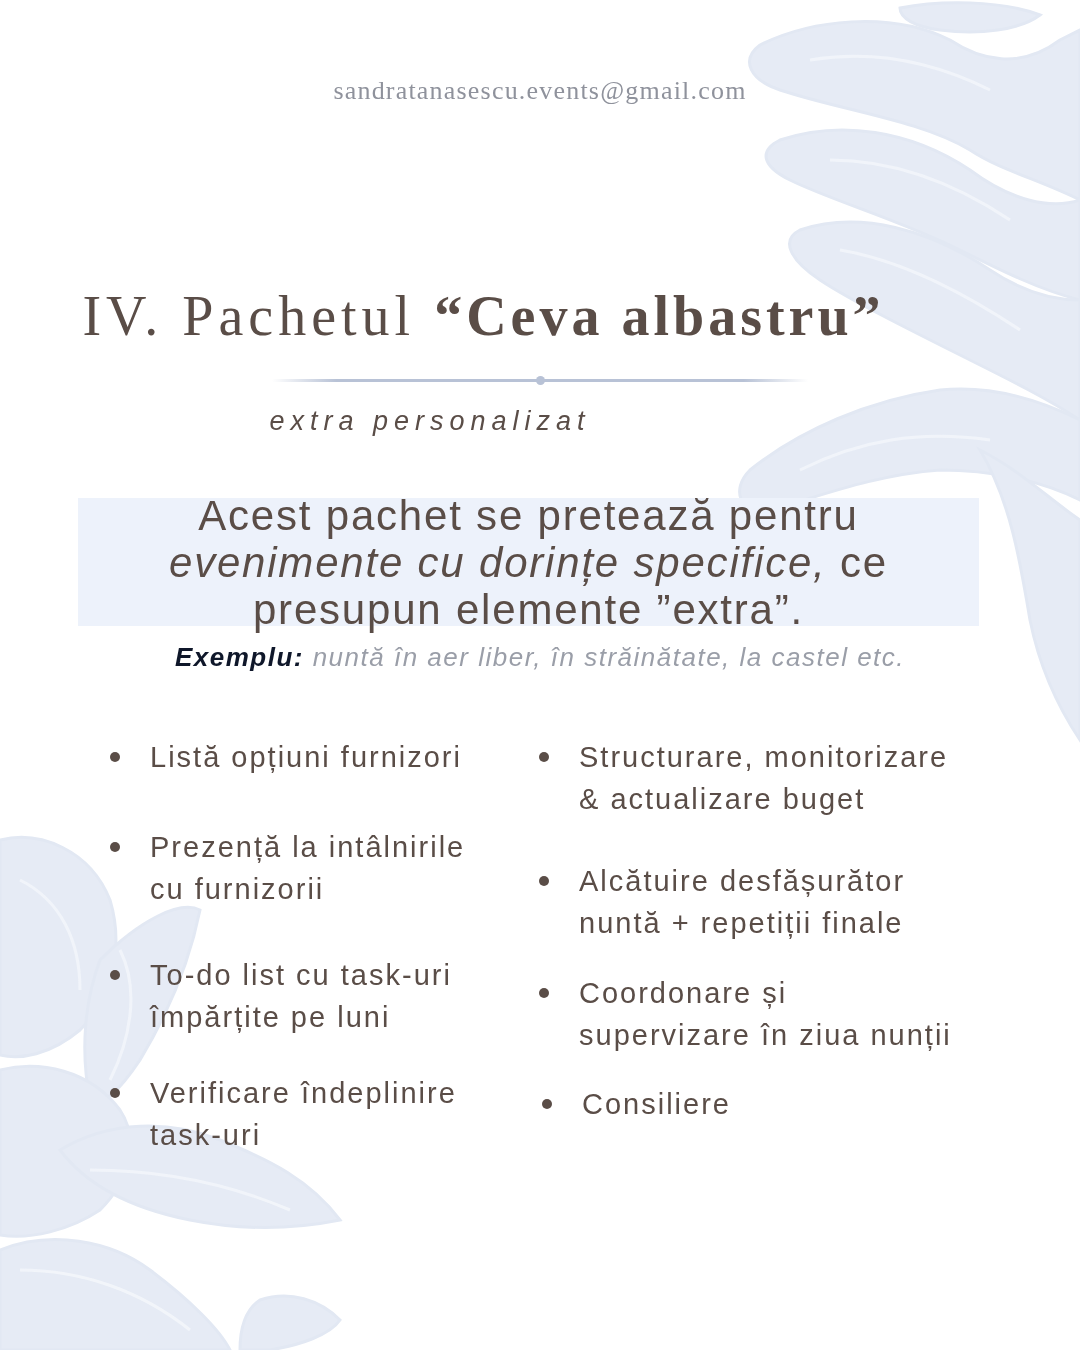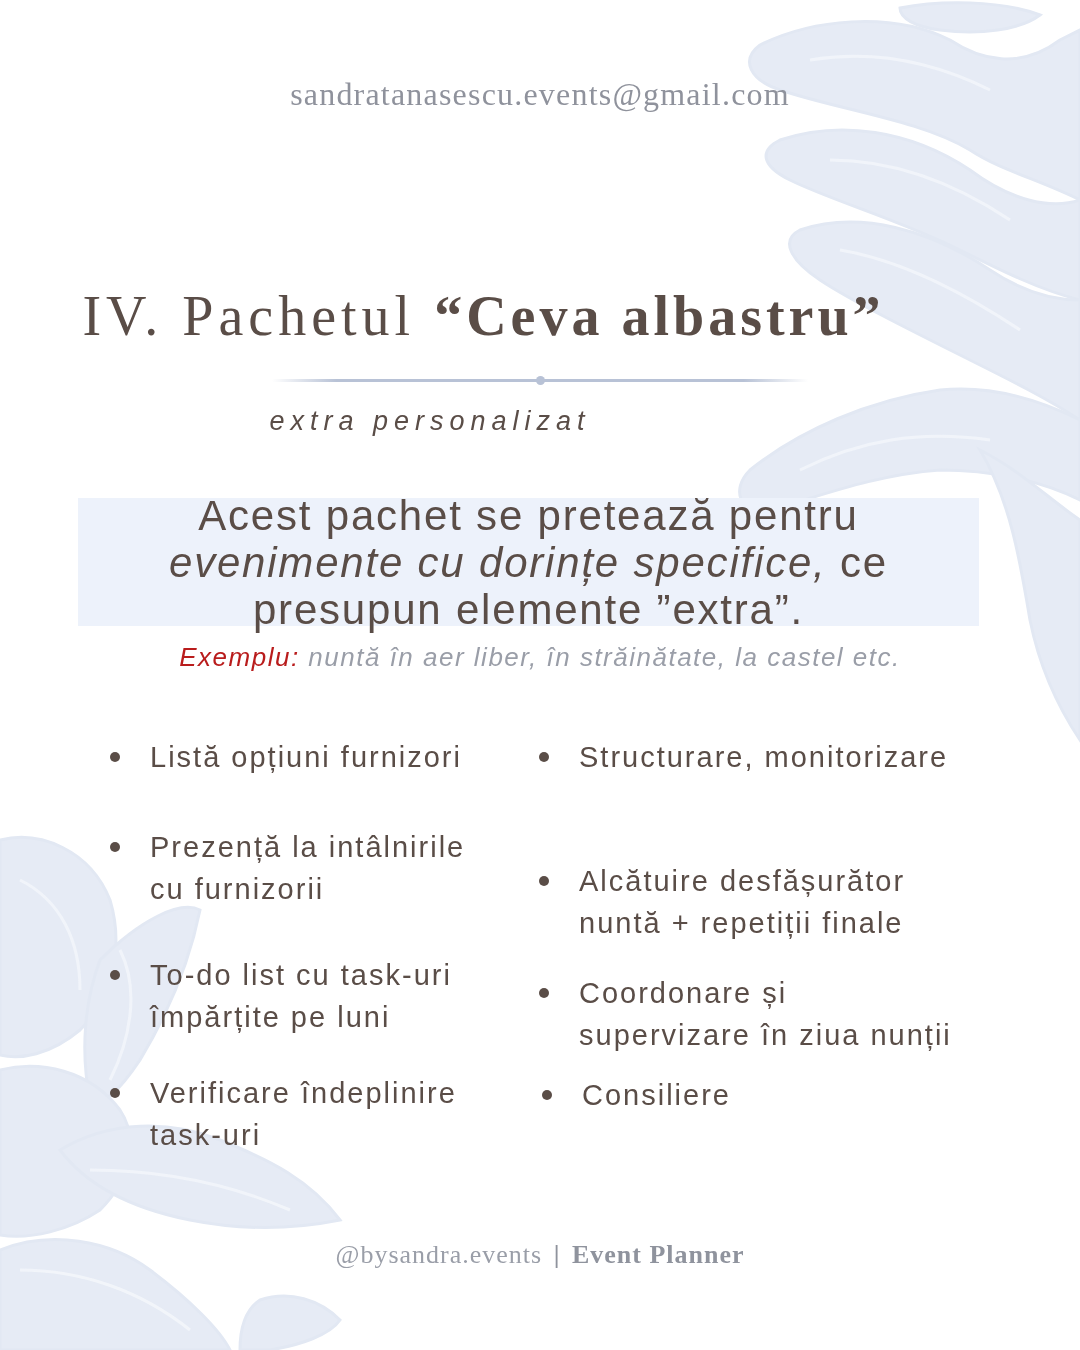--- a/index.html
+++ b/index.html
@@ -17,21 +17,21 @@
       z-index: 0;
     }
     .floral-tr { left: 720px; top: 0; width: 360px; height: 760px; }
     .floral-bl { left: 0; top: 820px; width: 380px; height: 530px; }
     .content { position: absolute; inset: 0; z-index: 1; }
 
     .email {
       position: absolute; top: 76px; left: 0; width: 1080px;
       text-align: center;
       font-family: "Liberation Serif", serif;
-      font-size: 32px; letter-spacing: 1.2px;
+      font-size: 26px; letter-spacing: 1.2px;
       color: #8f929c;
     }
     .title {
       position: absolute; top: 284px; left: 0; width: 967px;
       text-align: center;
       font-family: "Liberation Serif", serif;
       font-size: 56px; color: #5a4d47;
       white-space: nowrap;
     }
     .title .t-light { letter-spacing: 5px; font-weight: normal; }
@@ -62,21 +62,21 @@
       font-size: 42px; line-height: 47px; letter-spacing: 1.8px;
       color: #5a4d47;
     }
     .callout em { font-style: italic; }
 
     .example {
       position: absolute; top: 642px; left: 0; width: 1080px;
       text-align: center; font-size: 26px; letter-spacing: 1.5px;
       color: #9a9ea8; font-style: italic;
     }
-    .example b { font-weight: normal; color: #b91c1c; }
+    .example b { font-weight: bold; color: #0f172a; }
 
     .list { position: absolute; list-style: none; }
     .list-left { left: 108px; top: 736px; width: 400px; }
     .list-right { left: 537px; top: 736px; width: 460px; }
     .list li {
       position: absolute; left: 0; padding-left: 42px;
       font-size: 29px; line-height: 42px; letter-spacing: 2px;
       color: #5a4d47; white-space: nowrap;
     }
     .list li .bullet {
@@ -173,36 +173,32 @@
       <span class="bullet"></span>
       <span>Verificare îndeplinire</span><br>
       <span>task-uri</span>
     </li>
   </ul>
 
   <ul class="list list-right">
     <li style="top:0">
       <span class="bullet"></span>
       <span>Structurare, monitorizare</span><br>
+      <span>&amp; actualizare buget</span>
     </li>
     <li style="top:124px">
       <span class="bullet"></span>
       <span>Alcătuire desfășurător</span><br>
       <span>nuntă + repetiții finale</span>
     </li>
     <li style="top:236px">
       <span class="bullet"></span>
       <span>Coordonare și</span><br>
       <span>supervizare în ziua nunții</span>
     </li>
-    <li style="top:338px; left:3px">
+    <li style="top:347px; left:3px">
       <span class="bullet"></span>
       <span>Consiliere</span>
     </li>
   </ul>
 
-  <div class="footer">
-    <span>@bysandra.events</span>
-    <span class="sep">|</span>
-    <span class="role">Event Planner</span>
-  </div>
 
 </div>
 
 </body></html>

